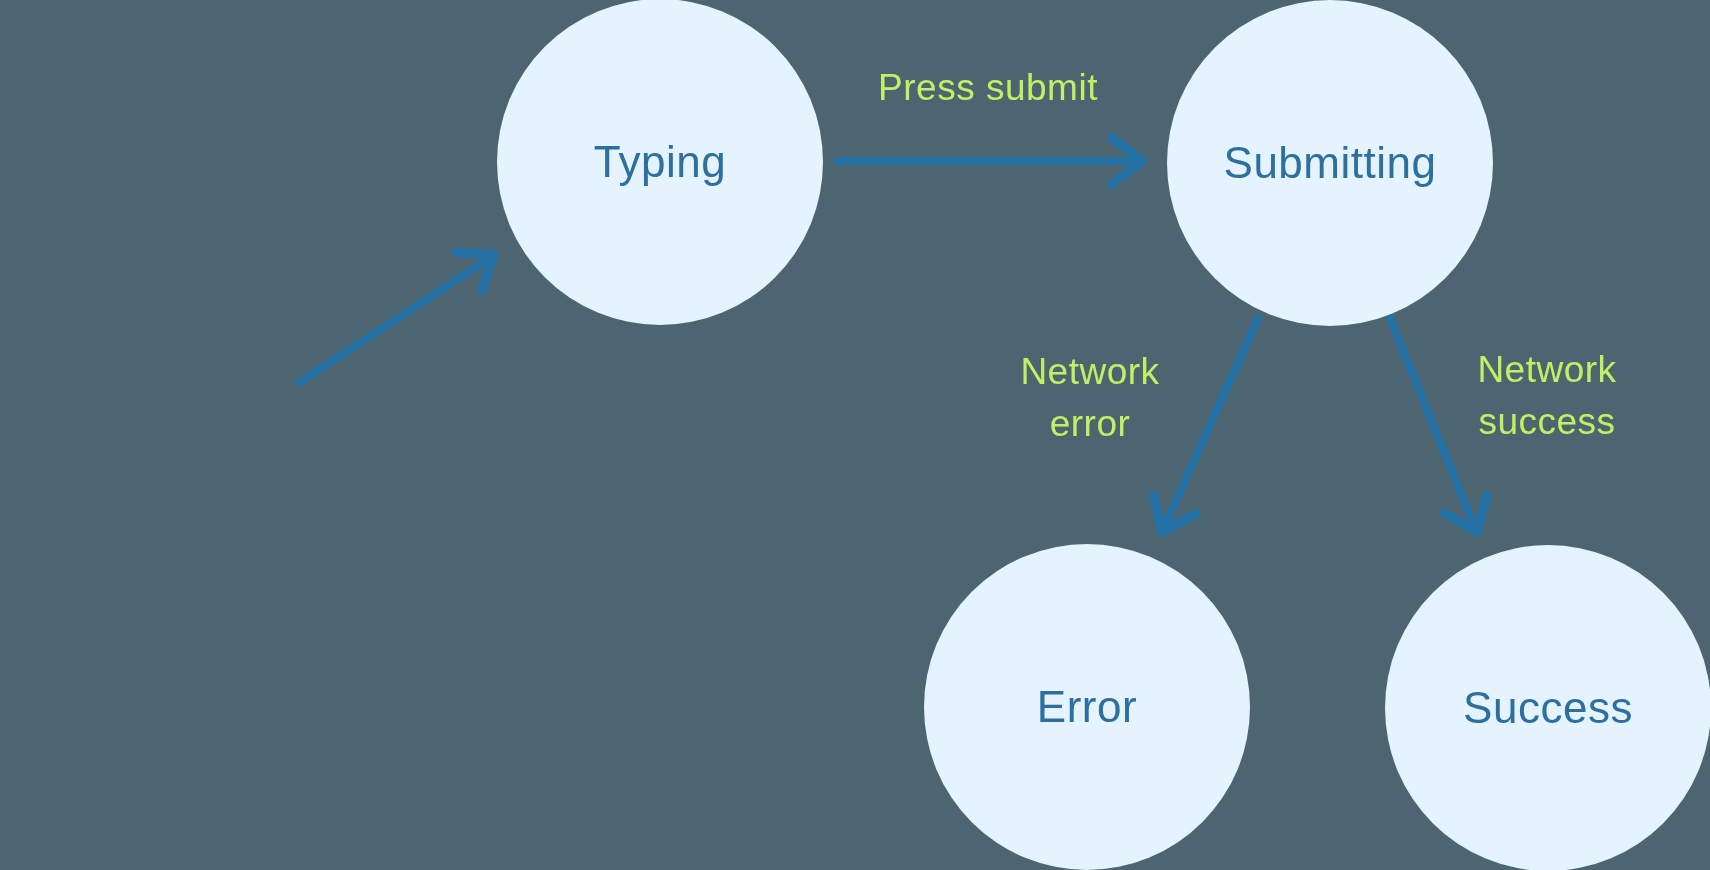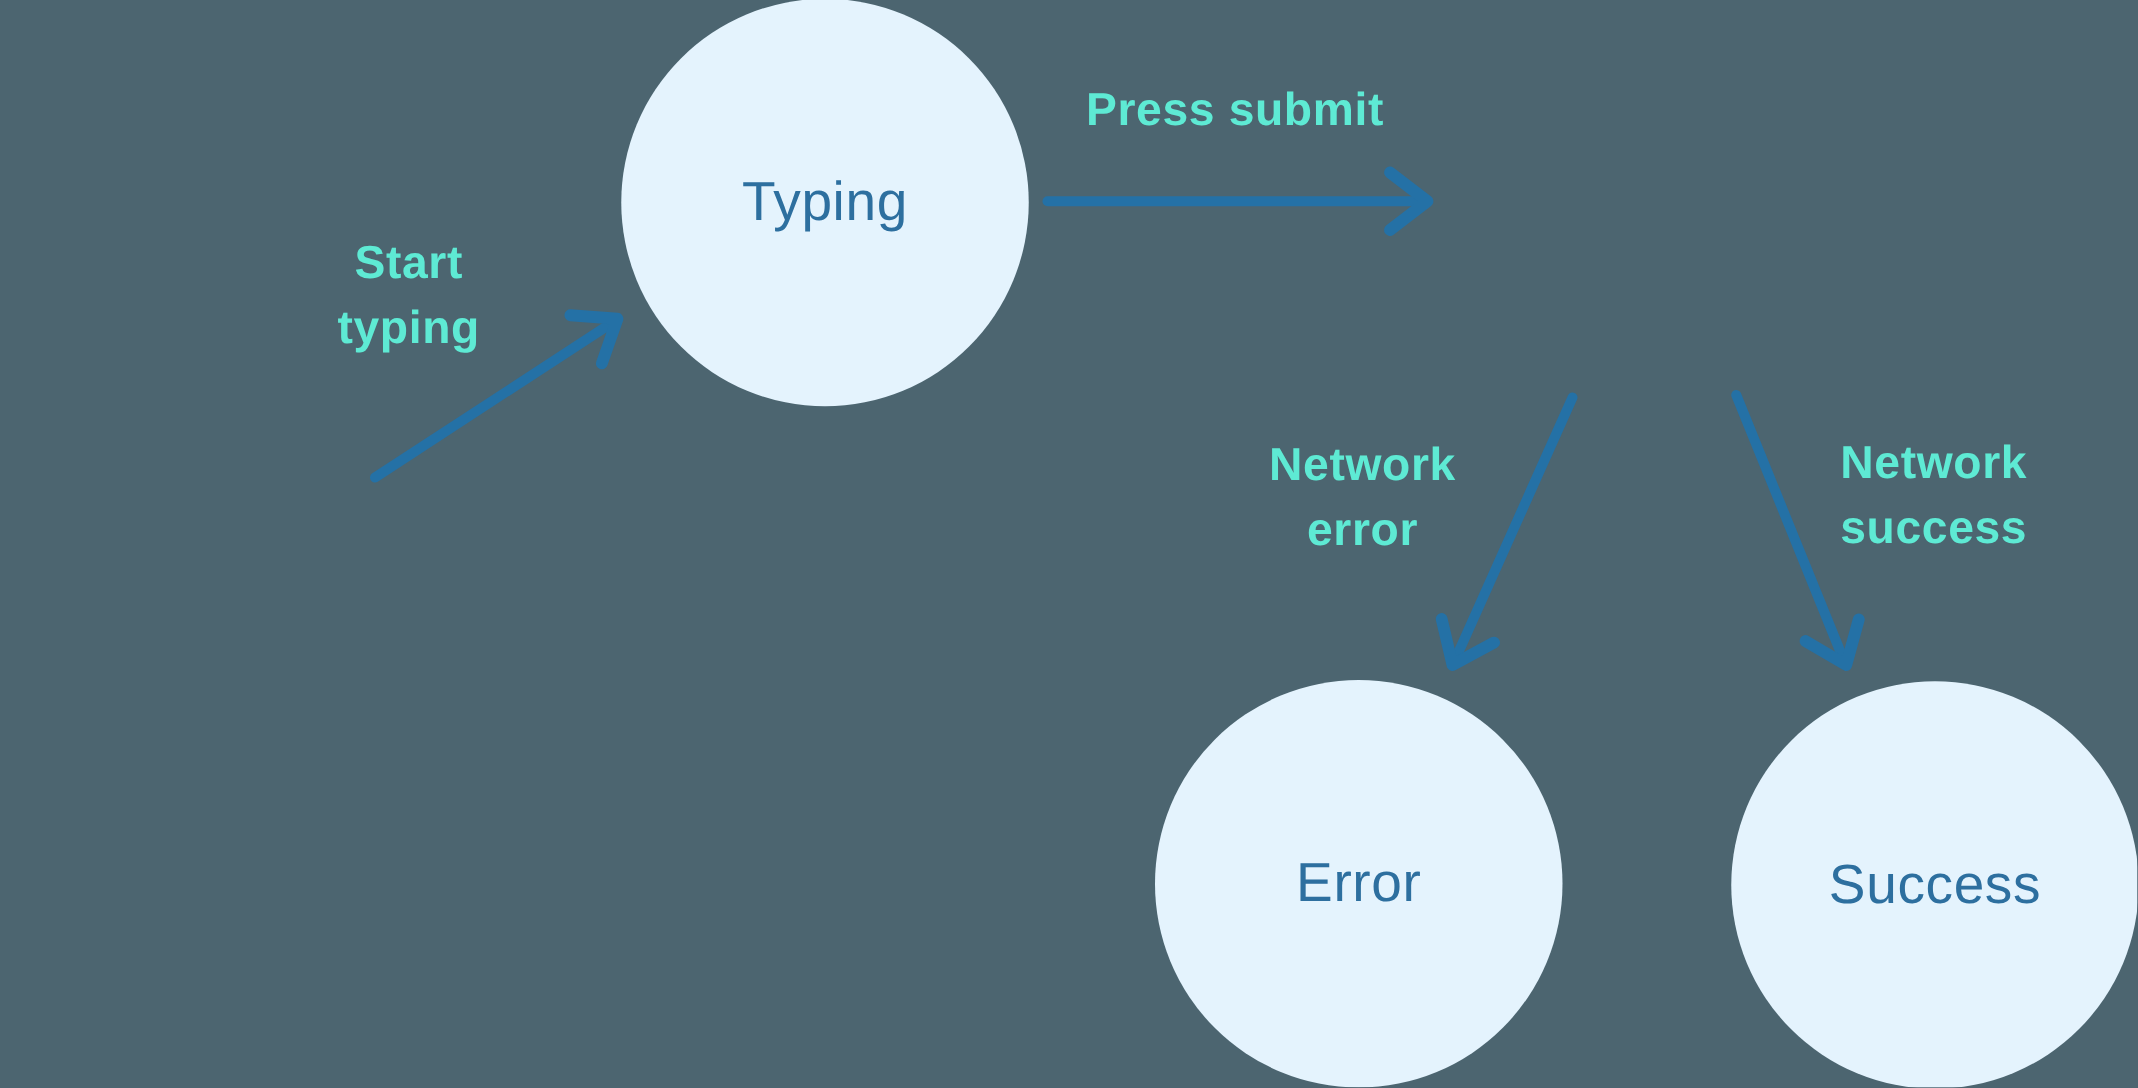--- a/index.html
+++ b/index.html
@@ -47,23 +47,23 @@
   }
   .node-label {
     color: #2d6f9f;
     font-size: 44px;
     font-weight: 500;
     letter-spacing: 0.5px;
     white-space: nowrap;
   }
   .edge-label {
     position: absolute;
-    color: #5eead4;
+    color: #bef264;
     font-size: 37px;
-    font-weight: 700;
+    font-weight: 400;
     line-height: 52px;
     text-align: center;
     letter-spacing: 0.5px;
   }
   .edge-label span { display: block; white-space: nowrap; }
 </style>
 </head>
 <body>
 
 <div class="canvas">
@@ -97,33 +97,32 @@
         <polyline class="edge-head" points="-30,-23 0,0 -30,23"></polyline>
       </g>
     </g>
   </svg>
 
 
   <div class="node" style="left:497px; top:-1px;">
     <span class="node-label">Typing</span>
   </div>
 
+  <div class="node" style="left:1167px; top:0px;">
+    <span class="node-label">Submitting</span>
+  </div>
 
   <div class="node" style="left:924px; top:544px;">
     <span class="node-label">Error</span>
   </div>
 
   <div class="node" style="left:1385px; top:545px;">
     <span class="node-label">Success</span>
   </div>
 
-  <div class="edge-label" style="left:217px; top:184px; width:220px;">
-    <span>Start</span>
-    <span>typing</span>
-  </div>
 
   <div class="edge-label" style="left:858px; top:62px; width:260px;">
     <span>Press submit</span>
   </div>
 
   <div class="edge-label" style="left:975px; top:346px; width:230px;">
     <span>Network</span>
     <span>error</span>
   </div>
 

